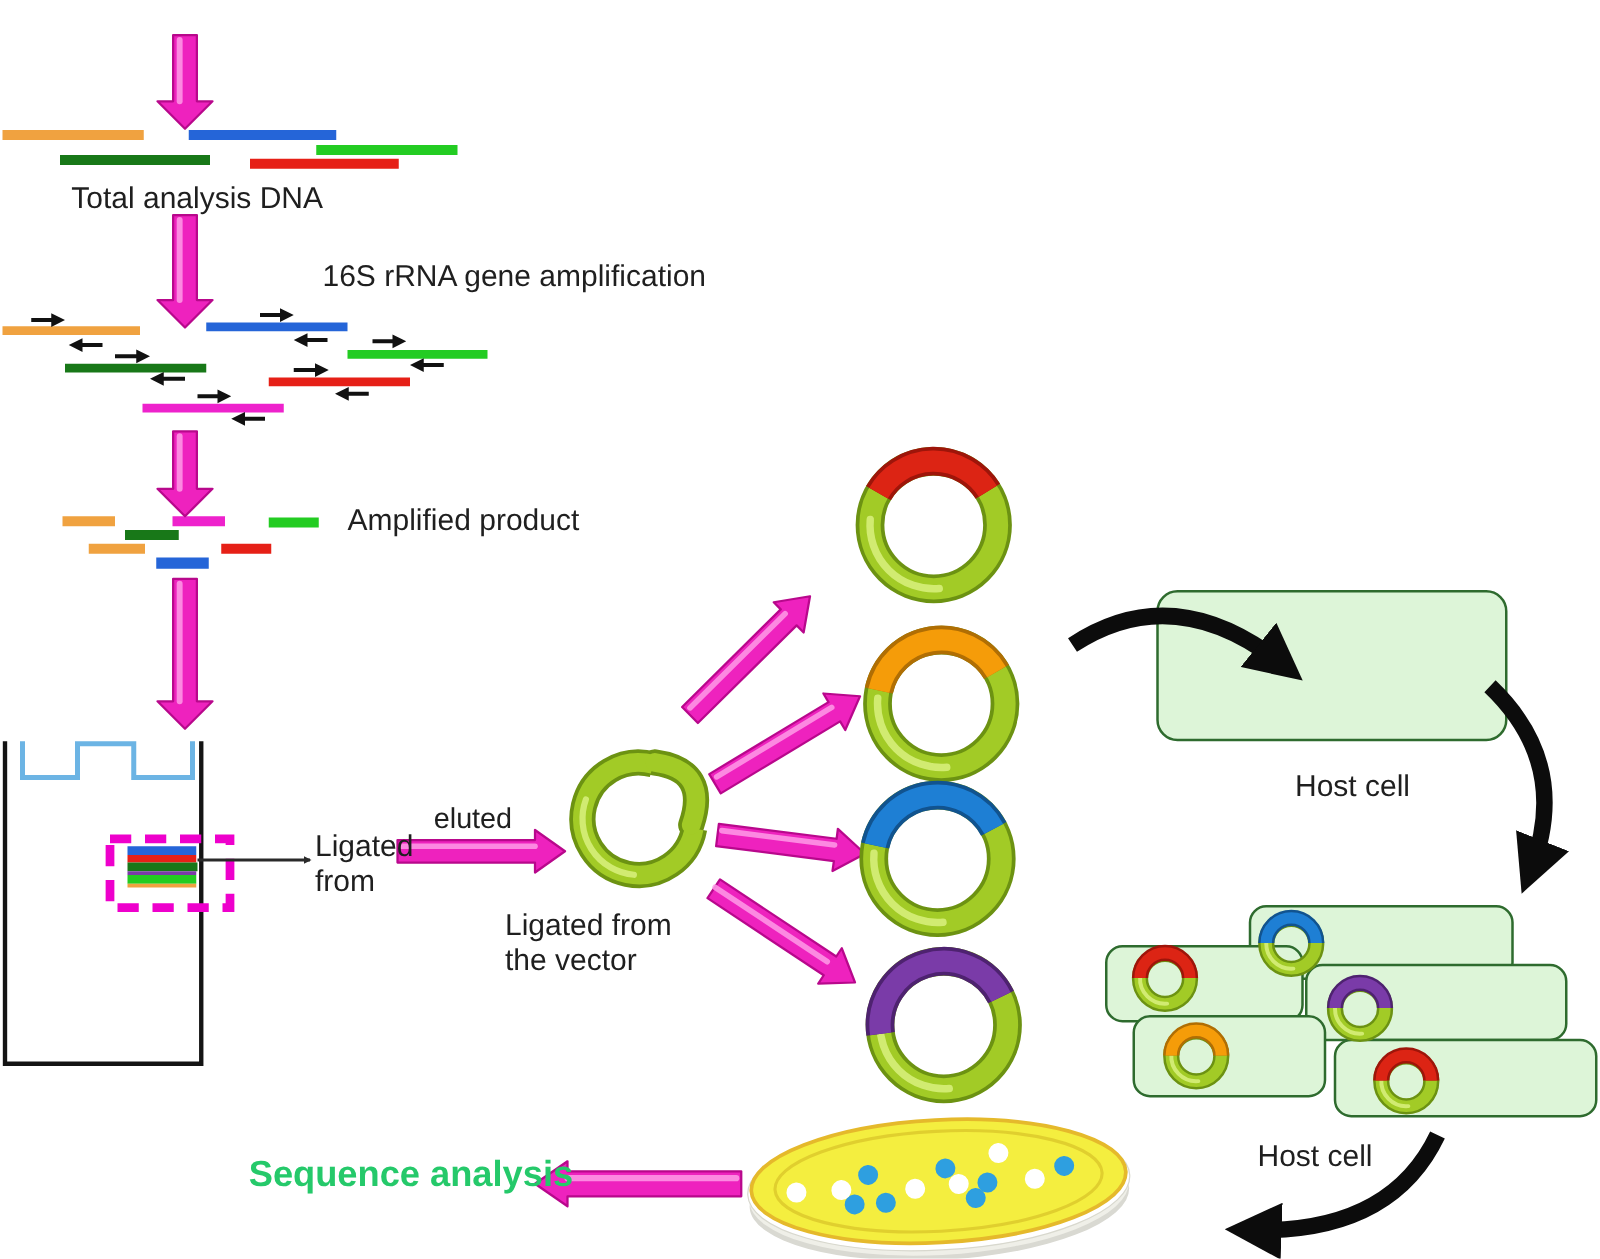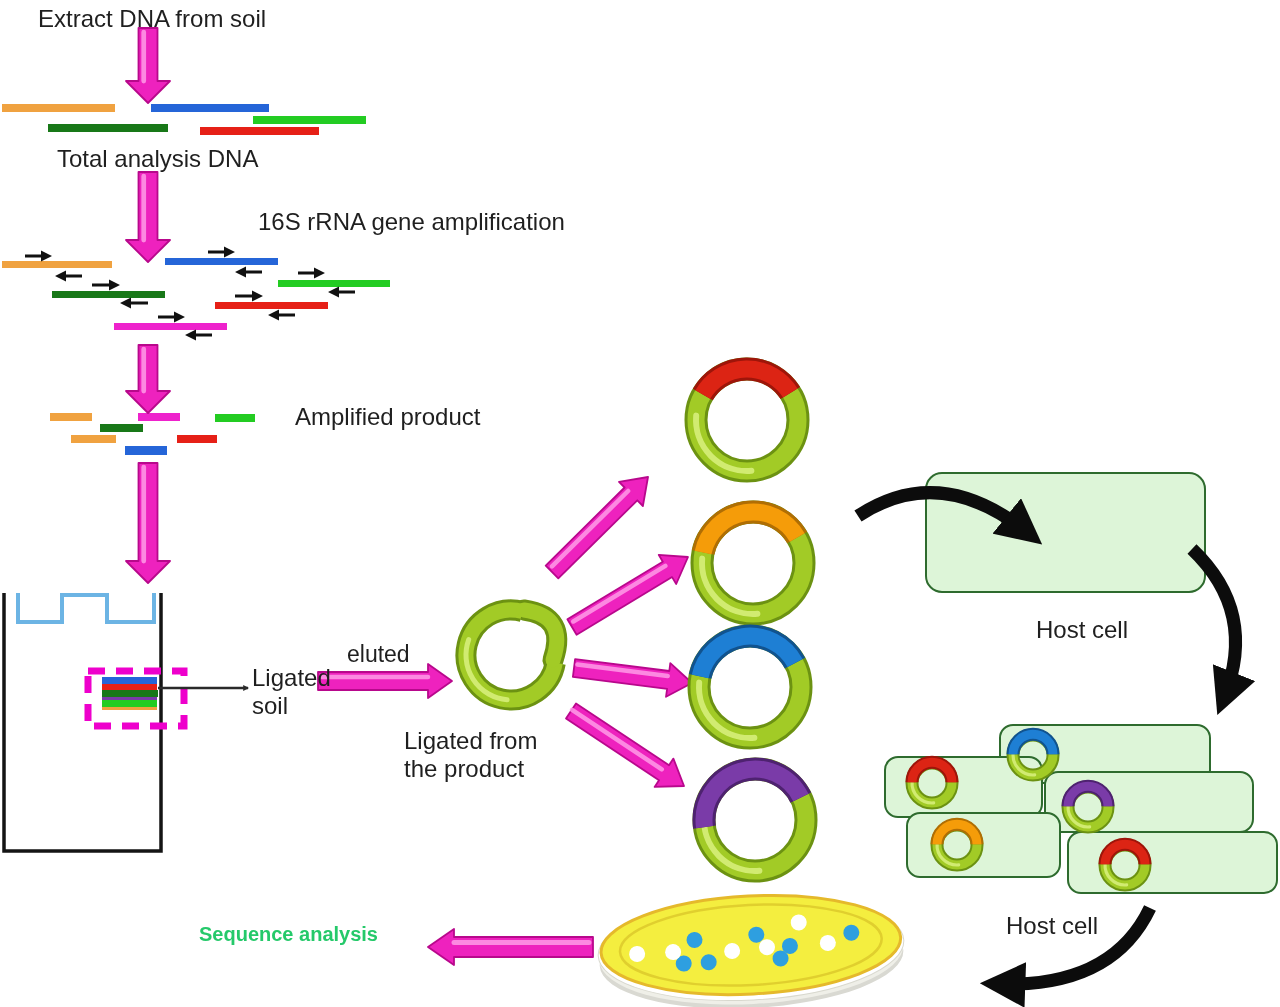--- a/index.html
+++ b/index.html
@@ -1,21 +1,21 @@
 <!DOCTYPE html>
 <html><head>
 <meta charset="utf-8">
 <style>
   html,body{margin:0;padding:0;background:#ffffff;}
   #stage{position:relative;width:1280px;height:1007px;background:#ffffff;overflow:hidden;
          font-family:"Liberation Sans", sans-serif;}
   #figure-svg{position:absolute;left:0;top:0;}
   .lbl{position:absolute;font-size:24px;color:#1f1f1f;line-height:1.18;white-space:nowrap;}
   .lbl-small{font-size:23px;text-align:right;}
-  .lbl-green{color:#25C96A;font-weight:bold;font-size:20px;line-height:1.32;}
+  .lbl-green{color:#25C96A;font-weight:bold;font-size:29px;line-height:1.32;}
 </style>
 </head>
 <body>
 
 <div id="stage">
   <svg id="figure-svg" width="1280" height="1007" viewBox="0 0 1280 1007">
       <defs>
         <marker id="bh" viewBox="0 0 10 10" refX="6" refY="5" markerWidth="3.5" markerHeight="3.5" orient="auto">
           <path d="M0 0 L10 5 L0 10 z" fill="#0c0c0c"></path>
         </marker>
@@ -207,35 +207,34 @@
         <circle cx="767" cy="948" r="8" fill="#FFFFFF"></circle>
         <circle cx="800" cy="925" r="8" fill="#FFFFFF"></circle>
         <circle cx="828" cy="947" r="8" fill="#FFFFFF"></circle>
       </g>
       <g>
         <polygon points="593.0,937.0 454.0,937.0 454.0,929.0 428.0,947.0 454.0,965.0 454.0,957.0 593.0,957.0" fill="#EE22BE" stroke="#B8088C" stroke-width="1.8" stroke-linejoin="round"></polygon>
         <line x1="589" y1="942.5" x2="454" y2="942.5" stroke="#FF9BE8" stroke-width="5" stroke-linecap="round" opacity="0.85"></line>
       </g>
     </svg>
 
-  <div class="lbl" style="left:38px;top:5px">Extract DNA from soil</div>
   <div class="lbl" style="left:57px;top:145px">Total analysis DNA</div>
   <div class="lbl" style="left:258px;top:208px">16S rRNA gene amplification</div>
-  <div class="lbl" style="left:295px;top:403px">Amplified product</div>
+  <div class="lbl" style="left:278px;top:403px">Amplified product</div>
 
   <div class="lbl" style="left:252px;top:664px">
     <div>Ligated</div>
-    <div>soil</div>
+    <div>from</div>
   </div>
 
   <div class="lbl lbl-small" style="left:347px;top:641px">eluted</div>
 
   <div class="lbl" style="left:404px;top:727px">
     <div>Ligated from</div>
-    <div>the product</div>
+    <div>the vector</div>
   </div>
 
   <div class="lbl" style="left:1036px;top:616px">Host cell</div>
   <div class="lbl" style="left:1006px;top:912px">Host cell</div>
 
   <div class="lbl lbl-green" style="left:199px;top:921px">
     <div>Sequence analysis</div>
   </div>
 </div>
 

